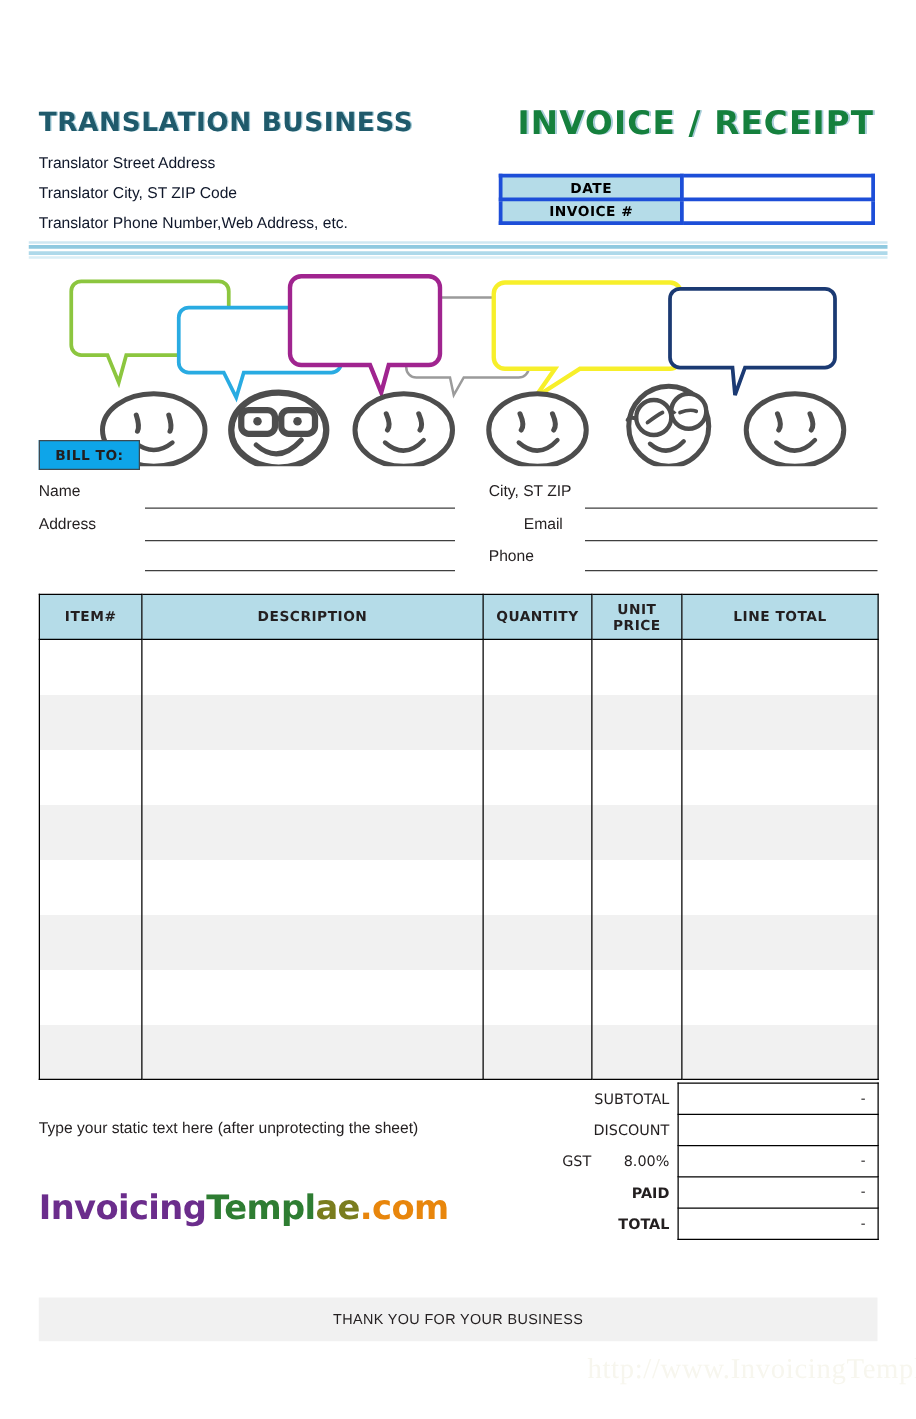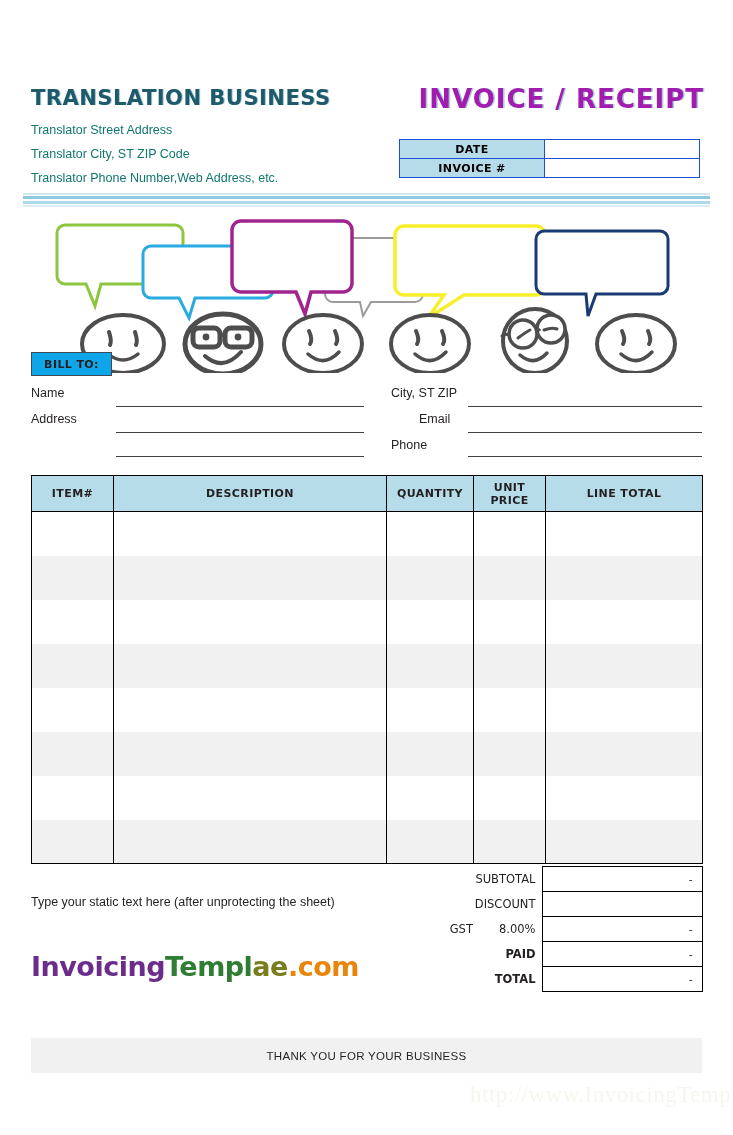--- a/index.html
+++ b/index.html
@@ -22,47 +22,47 @@
     position: absolute; left: 31px; top: 86px;
     font-family: "DejaVu Sans", sans-serif;
     font-size: 21px; font-weight: bold;
     letter-spacing: 0.5px;
     color: #1f5a6b;
     text-shadow: 1px 0 0 #9fc9d6;
     white-space: nowrap;
   }
   .biz-line {
     position: absolute; left: 31px;
-    font-size: 12.5px; color: #0f766e;
+    font-size: 12.5px; color: #0f172a;
     white-space: nowrap;
   }
   .biz-l1 { top: 123px; }
   .biz-l2 { top: 147px; }
   .biz-l3 { top: 171px; }
 
   .inv-title {
     position: absolute; left: 414px; top: 84px;
     width: 290px;
-    text-align: right;
+    text-align: left;
     font-family: "DejaVu Sans", sans-serif;
     font-size: 26px; font-weight: bold;
     letter-spacing: 1px;
-    color: #a21caf;
+    color: #15803d;
     text-shadow: 1.5px 0 0 #a8cdd9;
     white-space: nowrap;
   }
 
   
   .meta-table {
     position: absolute; left: 399px; top: 139px;
     width: 301px;
     border-collapse: collapse;
   }
   .meta-table td {
-    border: 1px solid #1d4ed8;
+    border: 3px solid #1d4ed8;
     height: 19px;
     padding: 0 4px;
     font-size: 11px;
   }
   .meta-label {
     width: 145px;
     background: #b5dce8;
     text-align: center;
     font-weight: bold;
     font-family: "DejaVu Sans", sans-serif;

